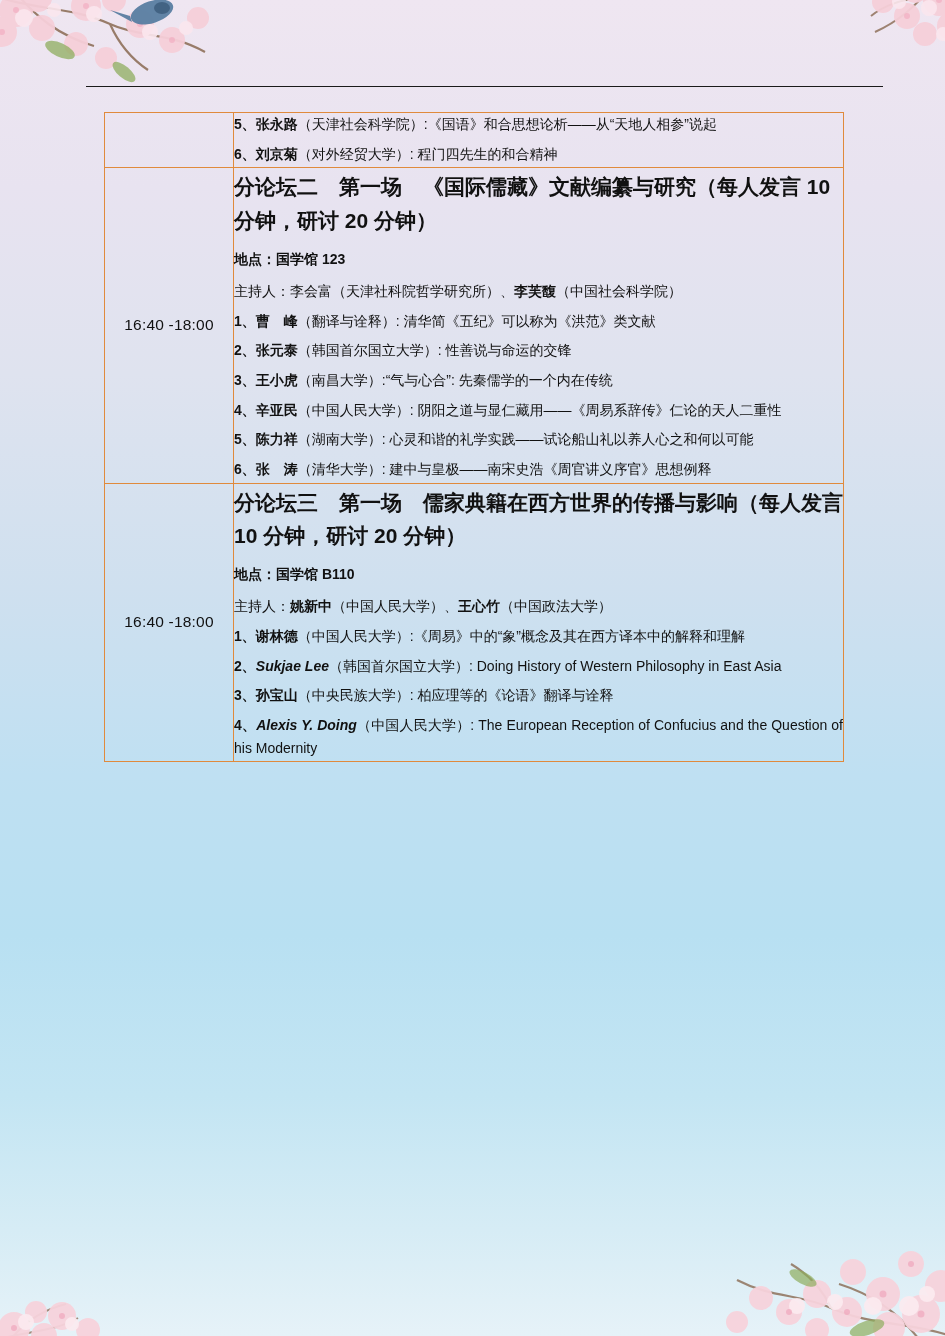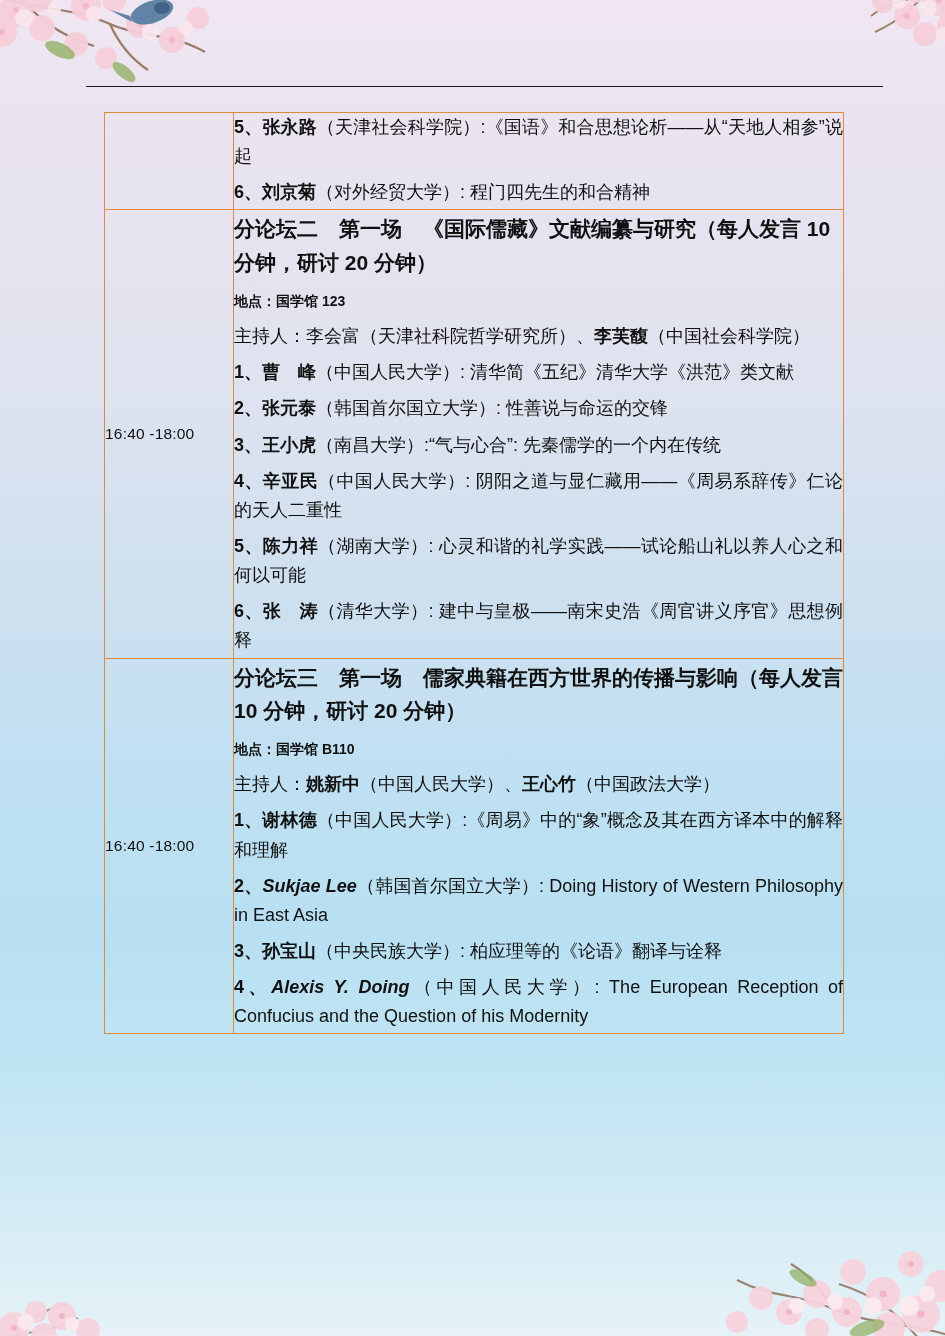--- a/index.html
+++ b/index.html
@@ -50,31 +50,31 @@
     width: 740px;
     table-layout: fixed;
   }
   table.sched td {
     border: 1px solid #e08a3c;
     vertical-align: middle;
     padding: 0;
   }
   td.time-cell {
     width: 128px;
-    text-align: left;
+    text-align: center;
     font-size: 15.5px;
     color: #111;
     letter-spacing: 0.2px;
   }
   td.body-cell {
     padding: 10px 12px 12px 12px;
     vertical-align: top;
   }
   .line {
-    font-size: 18px;
+    font-size: 14px;
     line-height: 1.62;
     color: #111;
     margin: 0 0 7px 0;
     text-align: justify;
     word-break: break-word;
   }
   .line:last-child { margin-bottom: 2px; }
   .b { font-weight: bold; }
   .title-line {
     font-size: 21px;
@@ -251,21 +251,21 @@
             <p class="line"><span class="b">6、</span><span class="b">刘京菊</span><span>（对外经贸大学）: 程门四先生的和合精神</span></p>
           </td>
         </tr>
 
         <tr>
           <td class="time-cell">16:40 -18:00</td>
           <td class="body-cell">
             <p class="title-line">分论坛二　第一场　《国际儒藏》文献编纂与研究（每人发言 10 分钟，研讨 20 分钟）</p>
             <p class="place-line">地点：国学馆 123</p>
             <p class="line"><span>主持人：</span><span>李会富</span><span>（天津社科院哲学研究所）、</span><span class="b">李芙馥</span><span>（中国社会科学院）</span></p>
-            <p class="line"><span class="b">1、</span><span class="b">曹　峰</span><span>（中国人民大学）: 清华简《五纪》清华大学《洪范》类文献</span></p>
+            <p class="line"><span class="b">1、</span><span class="b">曹　峰</span><span>（翻译与诠释）: 清华简《五纪》可以称为《洪范》类文献</span></p>
             <p class="line"><span class="b">2、</span><span class="b">张元泰</span><span>（韩国首尔国立大学）: 性善说与命运的交锋</span></p>
             <p class="line"><span class="b">3、</span><span class="b">王小虎</span><span>（南昌大学）:“气与心合”: 先秦儒学的一个内在传统</span></p>
             <p class="line"><span class="b">4、</span><span class="b">辛亚民</span><span>（中国人民大学）: 阴阳之道与显仁藏用——《周易系辞传》仁论的天人二重性</span></p>
             <p class="line"><span class="b">5、</span><span class="b">陈力祥</span><span>（湖南大学）: 心灵和谐的礼学实践——试论船山礼以养人心之和何以可能</span></p>
             <p class="line"><span class="b">6、</span><span class="b">张　涛</span><span>（清华大学）: 建中与皇极——南宋史浩《周官讲义序官》思想例释</span></p>
           </td>
         </tr>
 
         <tr>
           <td class="time-cell">16:40 -18:00</td>

